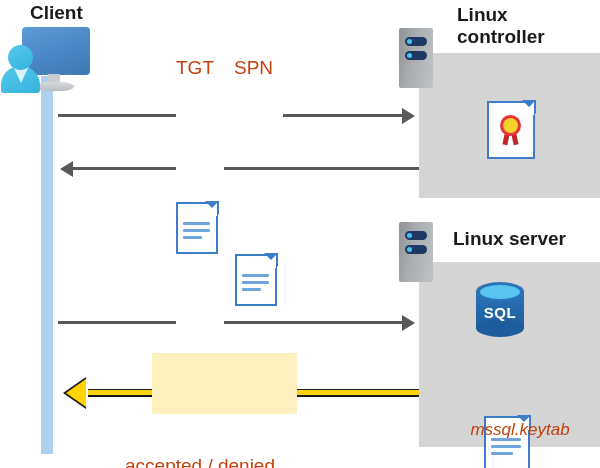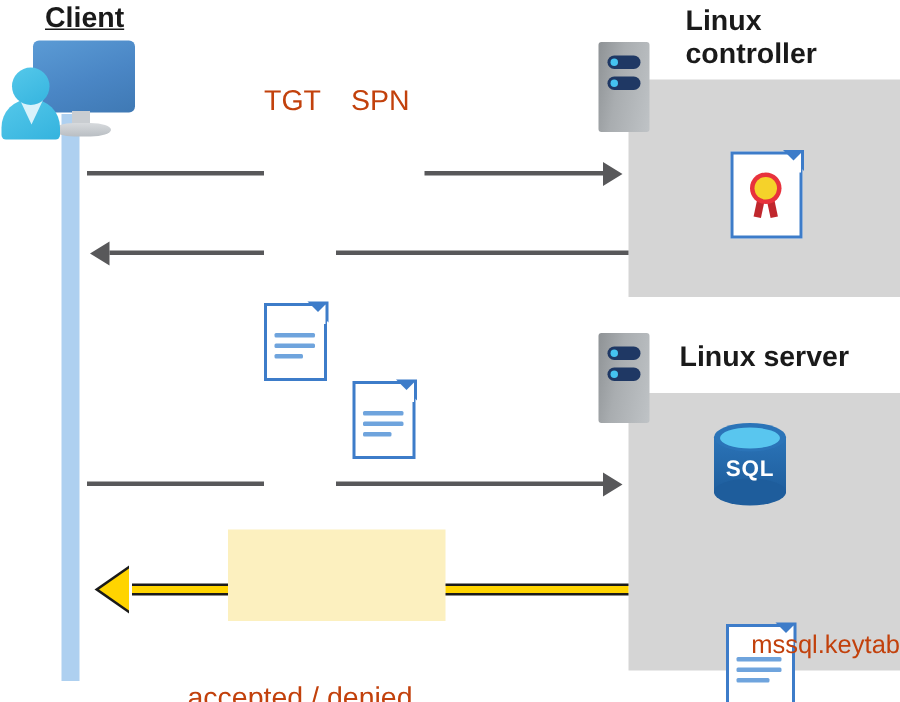--- a/index.html
+++ b/index.html
@@ -108,21 +108,21 @@
   .yhead-outer{position:absolute;width:0;height:0;
       border-top:16px solid transparent;border-bottom:16px solid transparent;
       border-right:23px solid #1a1a1a;}
 
   
   #decision-highlight{left:152px;top:353px;width:145px;height:61px;background:#fcf0bf;}
 </style>
 </head>
 <body>
 
-<div class="abs title-bold" style="left:30px;top:2px;text-decoration:underline;">Client</div>
+<div class="abs title-bold" style="left:30px;top:2px;">Client</div>
 
 <div class="abs" id="client-lifeline"></div>
 
 <div class="abs" style="left:0;top:0;width:100px;height:100px;">
   <div class="abs mon-screen"></div>
   <div class="abs mon-neck"></div>
   <div class="abs mon-base"></div>
   <div class="abs person-body"></div>
   <div class="abs person-collar"></div>
   <div class="abs person-head"></div>
@@ -175,21 +175,21 @@
 </div>
 
 <div class="abs doc" style="left:484px;top:358px;width:46px;height:56px;">
   <span class="sheet"></span>
   <span class="fold"></span>
     <span class="fold2"></span>
   <span class="line" style="top:22px;width:30px;"></span>
   <span class="line" style="top:29px;width:30px;"></span>
   <span class="line" style="top:36px;width:22px;"></span>
 </div>
-<div class="abs label-plain" style="left:440px;top:420px;width:160px;text-align:right;">mssql.keytab</div>
+<div class="abs label-plain" style="left:440px;top:420px;width:160px;text-align:center;font-style:italic;">mssql.keytab</div>
 
 <div class="abs label-plain" style="left:176px;top:58px;font-size:19px;">TGT</div>
 <div class="abs label-plain" style="left:234px;top:58px;font-size:19px;">SPN</div>
 
 <div class="abs aline" style="left:58px;top:114px;width:118px;"></div>
 <div class="abs aline" style="left:283px;top:114px;width:119px;"></div>
 <div class="abs ahead-r" style="left:402px;top:108px;"></div>
 
 <div class="abs doc" style="left:176px;top:88px;width:42px;height:52px;">
   <span class="sheet"></span>

